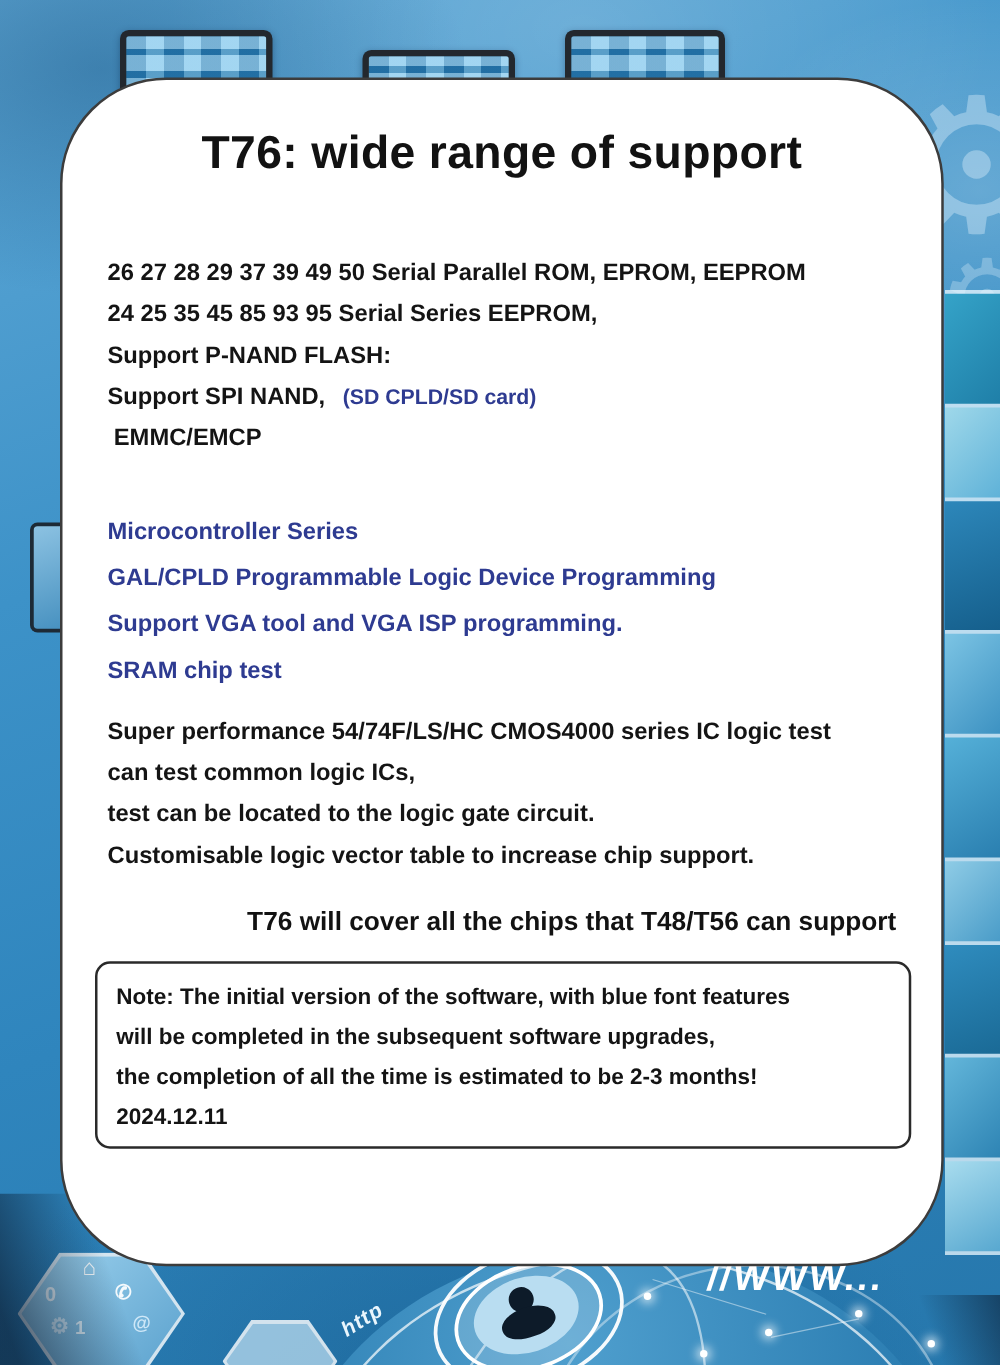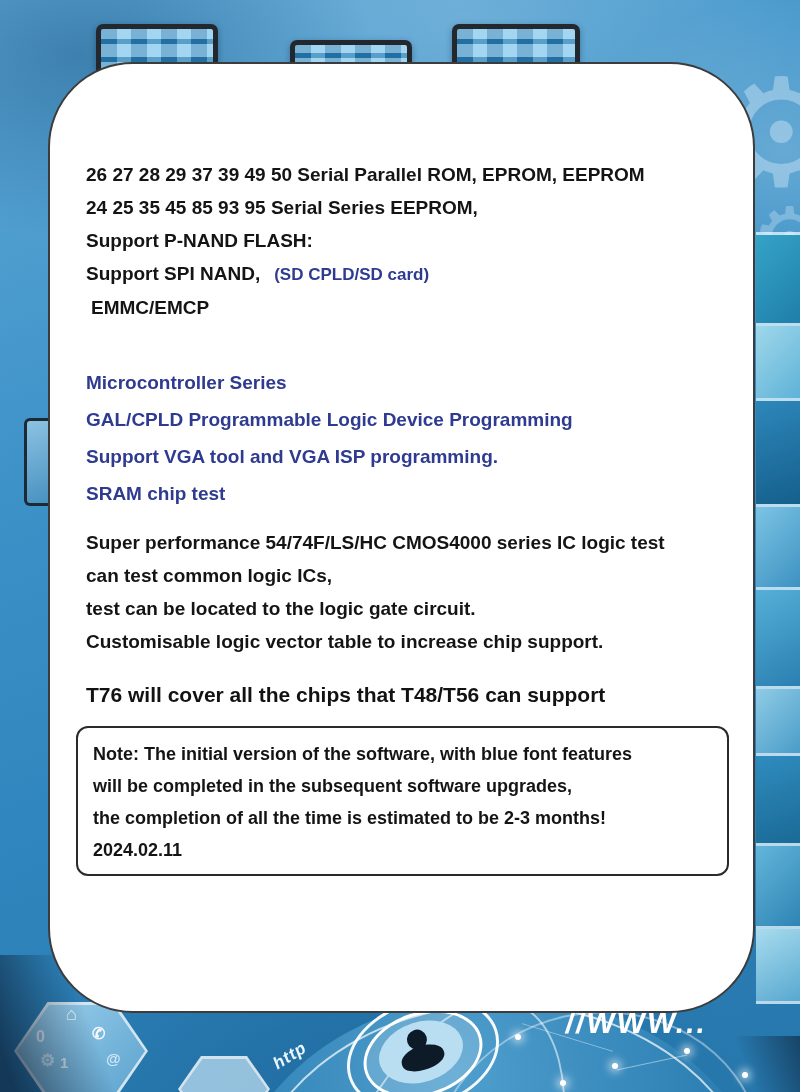--- a/index.html
+++ b/index.html
@@ -73,21 +73,21 @@
   
   .card{position:absolute;z-index:10;left:48px;top:62px;width:707px;height:951px;box-sizing:border-box;
     background:#ffffff;border:2px solid #3c3c3c;border-radius:85px;padding:36px 36px 0 36px;}
   .card-title{margin:0;text-align:center;font-size:37px;line-height:44px;font-weight:bold;color:#121212;letter-spacing:.3px;}
   .tline{white-space:nowrap;font-weight:bold;}
   .mem-block{margin-top:58px;font-size:19px;line-height:33px;color:#141414;}
   .blue-inline{color:#2e3b91;font-size:17px;margin-left:14px;}
   .emmc{padding-left:5px;}
   .blue-block{margin-top:40px;font-size:19px;line-height:37px;color:#2e3b91;}
   .logic-block{margin-top:14px;font-size:19px;line-height:33px;color:#141414;}
-  .cover-line{margin-top:22px;text-align:left;font-size:21px;line-height:30px;font-weight:bold;color:#121212;white-space:nowrap;}
+  .cover-line{margin-top:22px;text-align:right;font-size:21px;line-height:30px;font-weight:bold;color:#121212;white-space:nowrap;}
   .note-box{margin:16px -12px 0 -10px;border:2px solid #2a2a2a;border-radius:12px;
     padding:10px 15px 8px 15px;font-size:18px;line-height:32px;color:#141414;}
 </style>
 </head>
 <body>
 
 <div class="stage">
   <div class="bg-soft"></div>
 
   <div class="monitor m1">
@@ -153,20 +153,21 @@
   <div class="net-line" style="left:520px;top:1037px;width:95px;transform:rotate(17deg);"></div>
   <div class="net-line" style="left:616px;top:1062px;width:72px;transform:rotate(-12deg);"></div>
 
   <div class="phone-left">
       <div class="pscr"></div>
     </div>
   <div class="shade-bl"></div>
   <div class="shade-br"></div>
 
   <div class="card">
+    <h1 class="card-title">T76: wide range of support</h1>
 
     <div class="mem-block">
       <div class="tline">26 27 28 29 37 39 49 50 Serial Parallel ROM, EPROM, EEPROM</div>
       <div class="tline">24 25 35 45 85 93 95 Serial Series EEPROM,</div>
       <div class="tline">Support P-NAND FLASH:</div>
       <div class="tline">
         <span>Support SPI NAND,</span><span class="blue-inline">(SD CPLD/SD card)</span>
       </div>
       <div class="tline emmc">EMMC/EMCP</div>
     </div>
@@ -184,16 +185,16 @@
       <div class="tline">test can be located to the logic gate circuit.</div>
       <div class="tline">Customisable logic vector table to increase chip support.</div>
     </div>
 
     <div class="cover-line">T76 will cover all the chips that T48/T56 can support</div>
 
     <div class="note-box">
       <div class="tline">Note: The initial version of the software, with blue font features</div>
       <div class="tline">will be completed in the subsequent software upgrades,</div>
       <div class="tline">the completion of all the time is estimated to be 2-3 months!</div>
-      <div class="tline">2024.02.11</div>
+      <div class="tline">2024.12.11</div>
     </div>
   </div>
 </div>
 
 </body></html>

